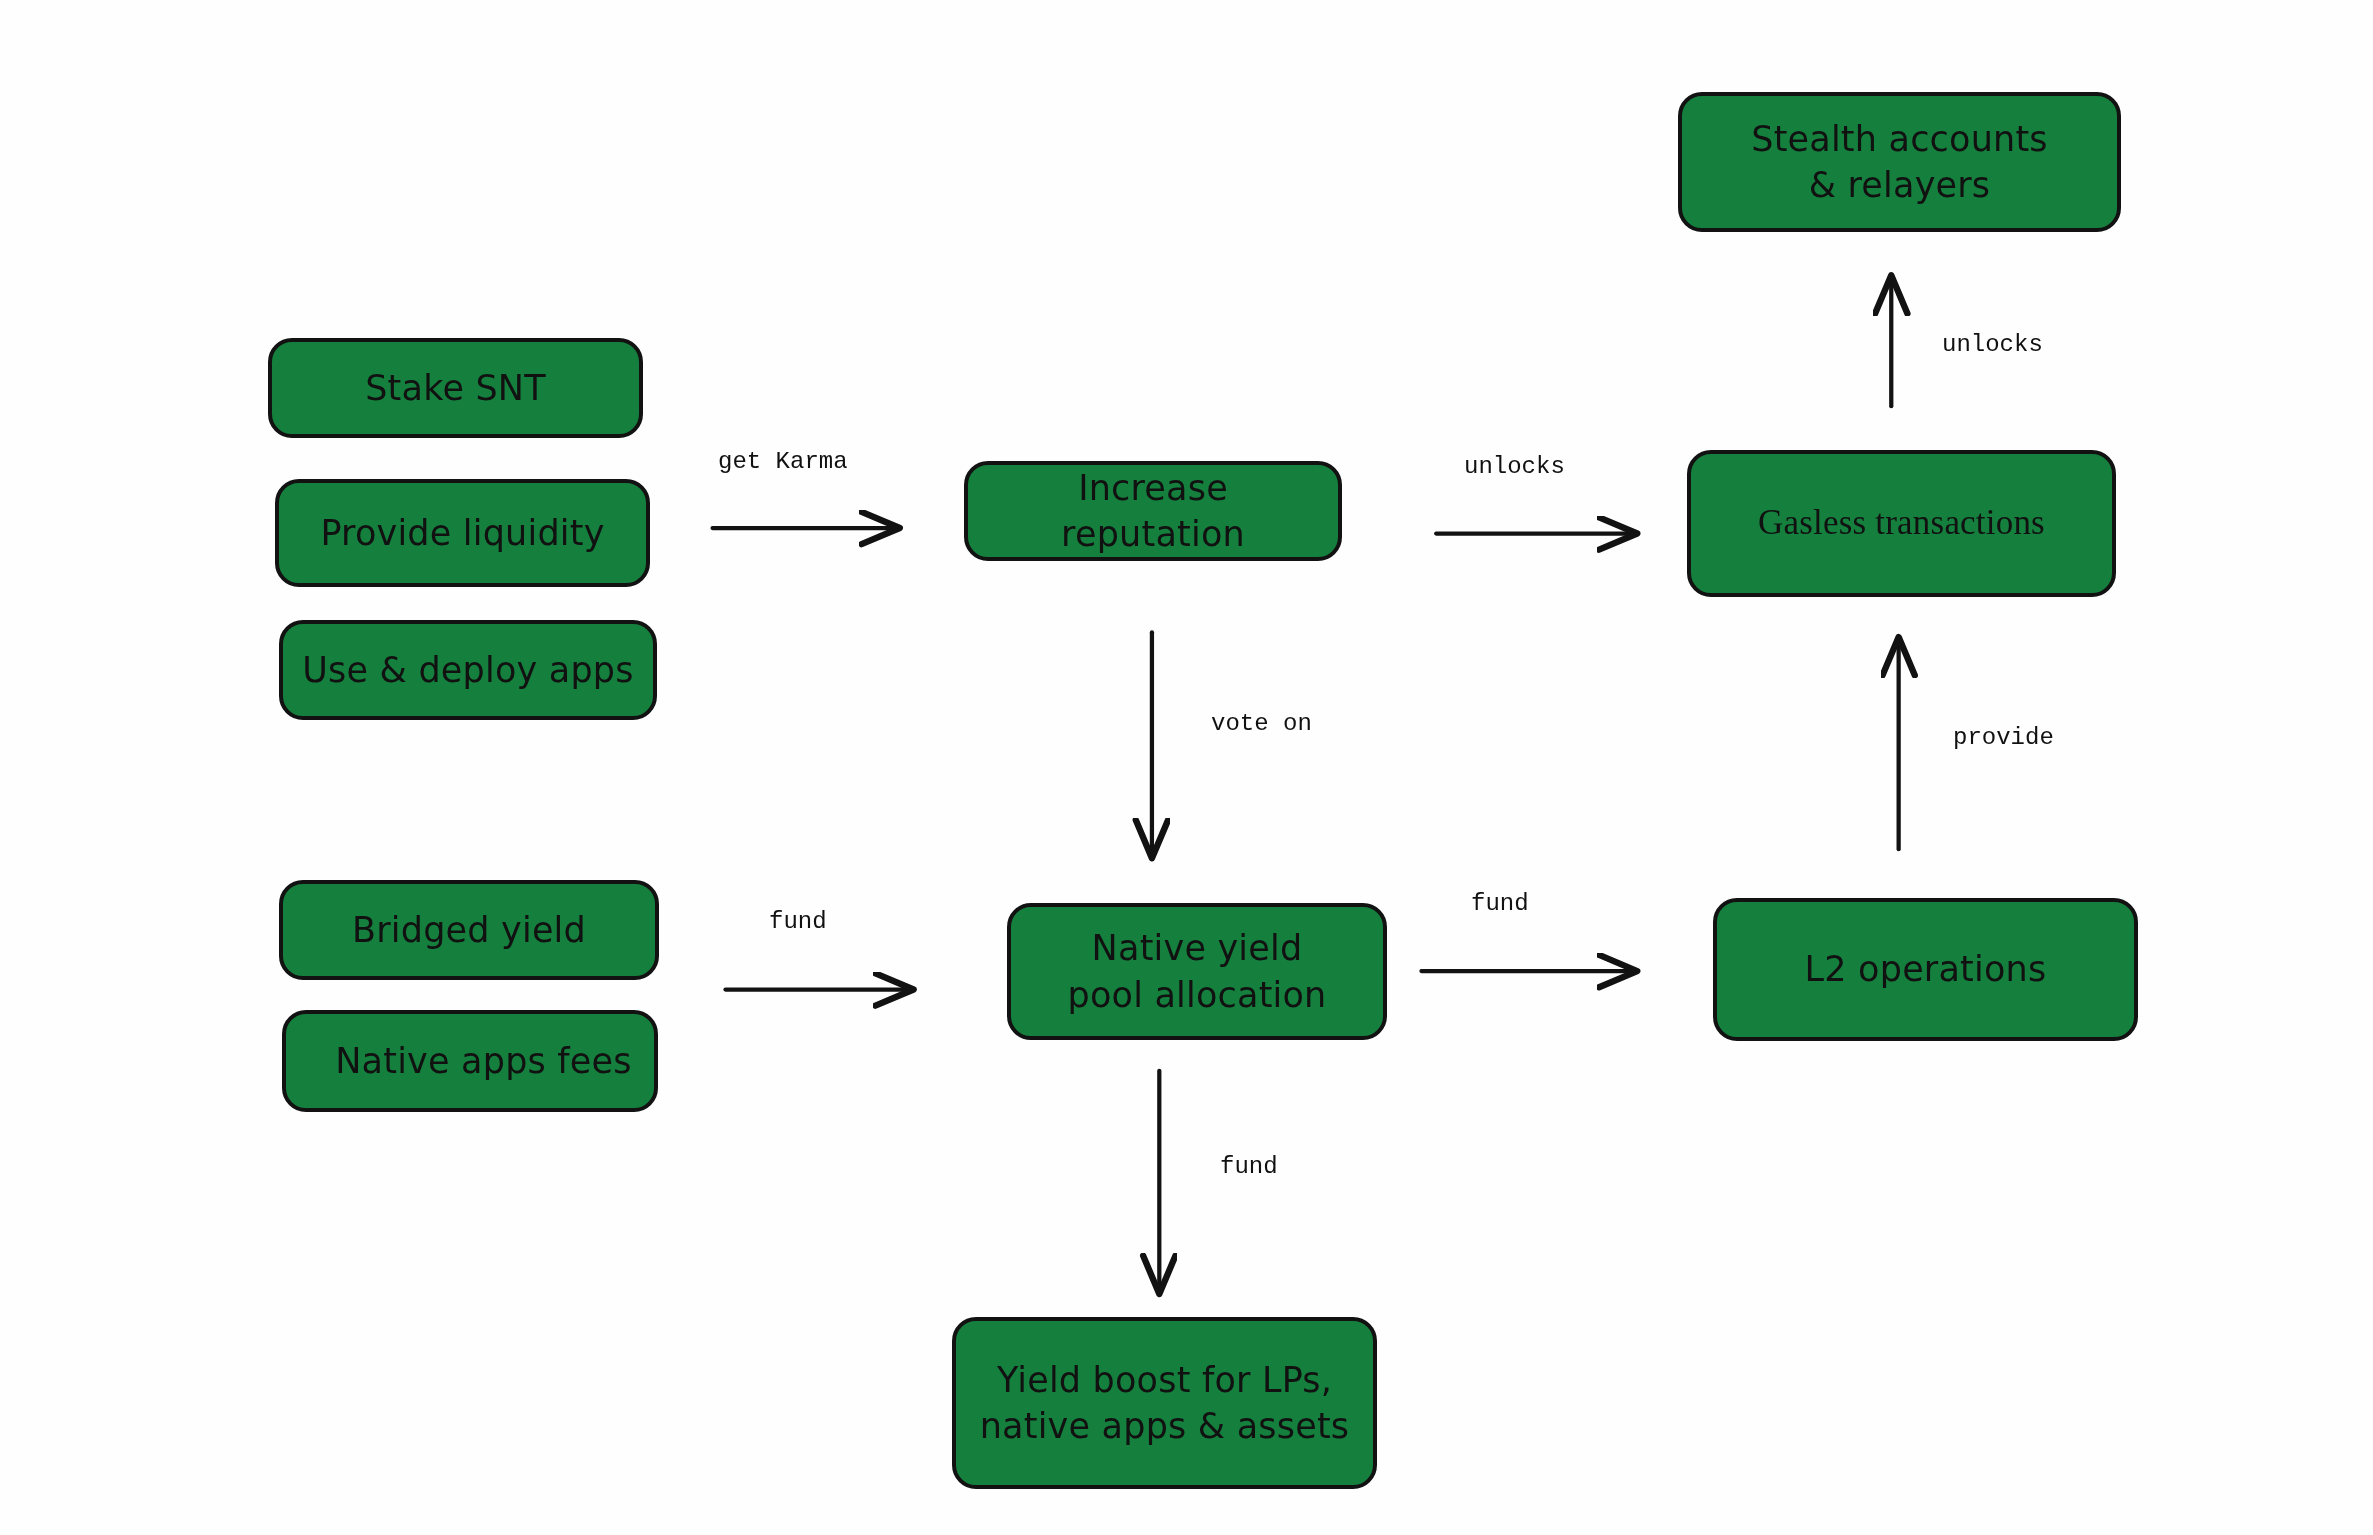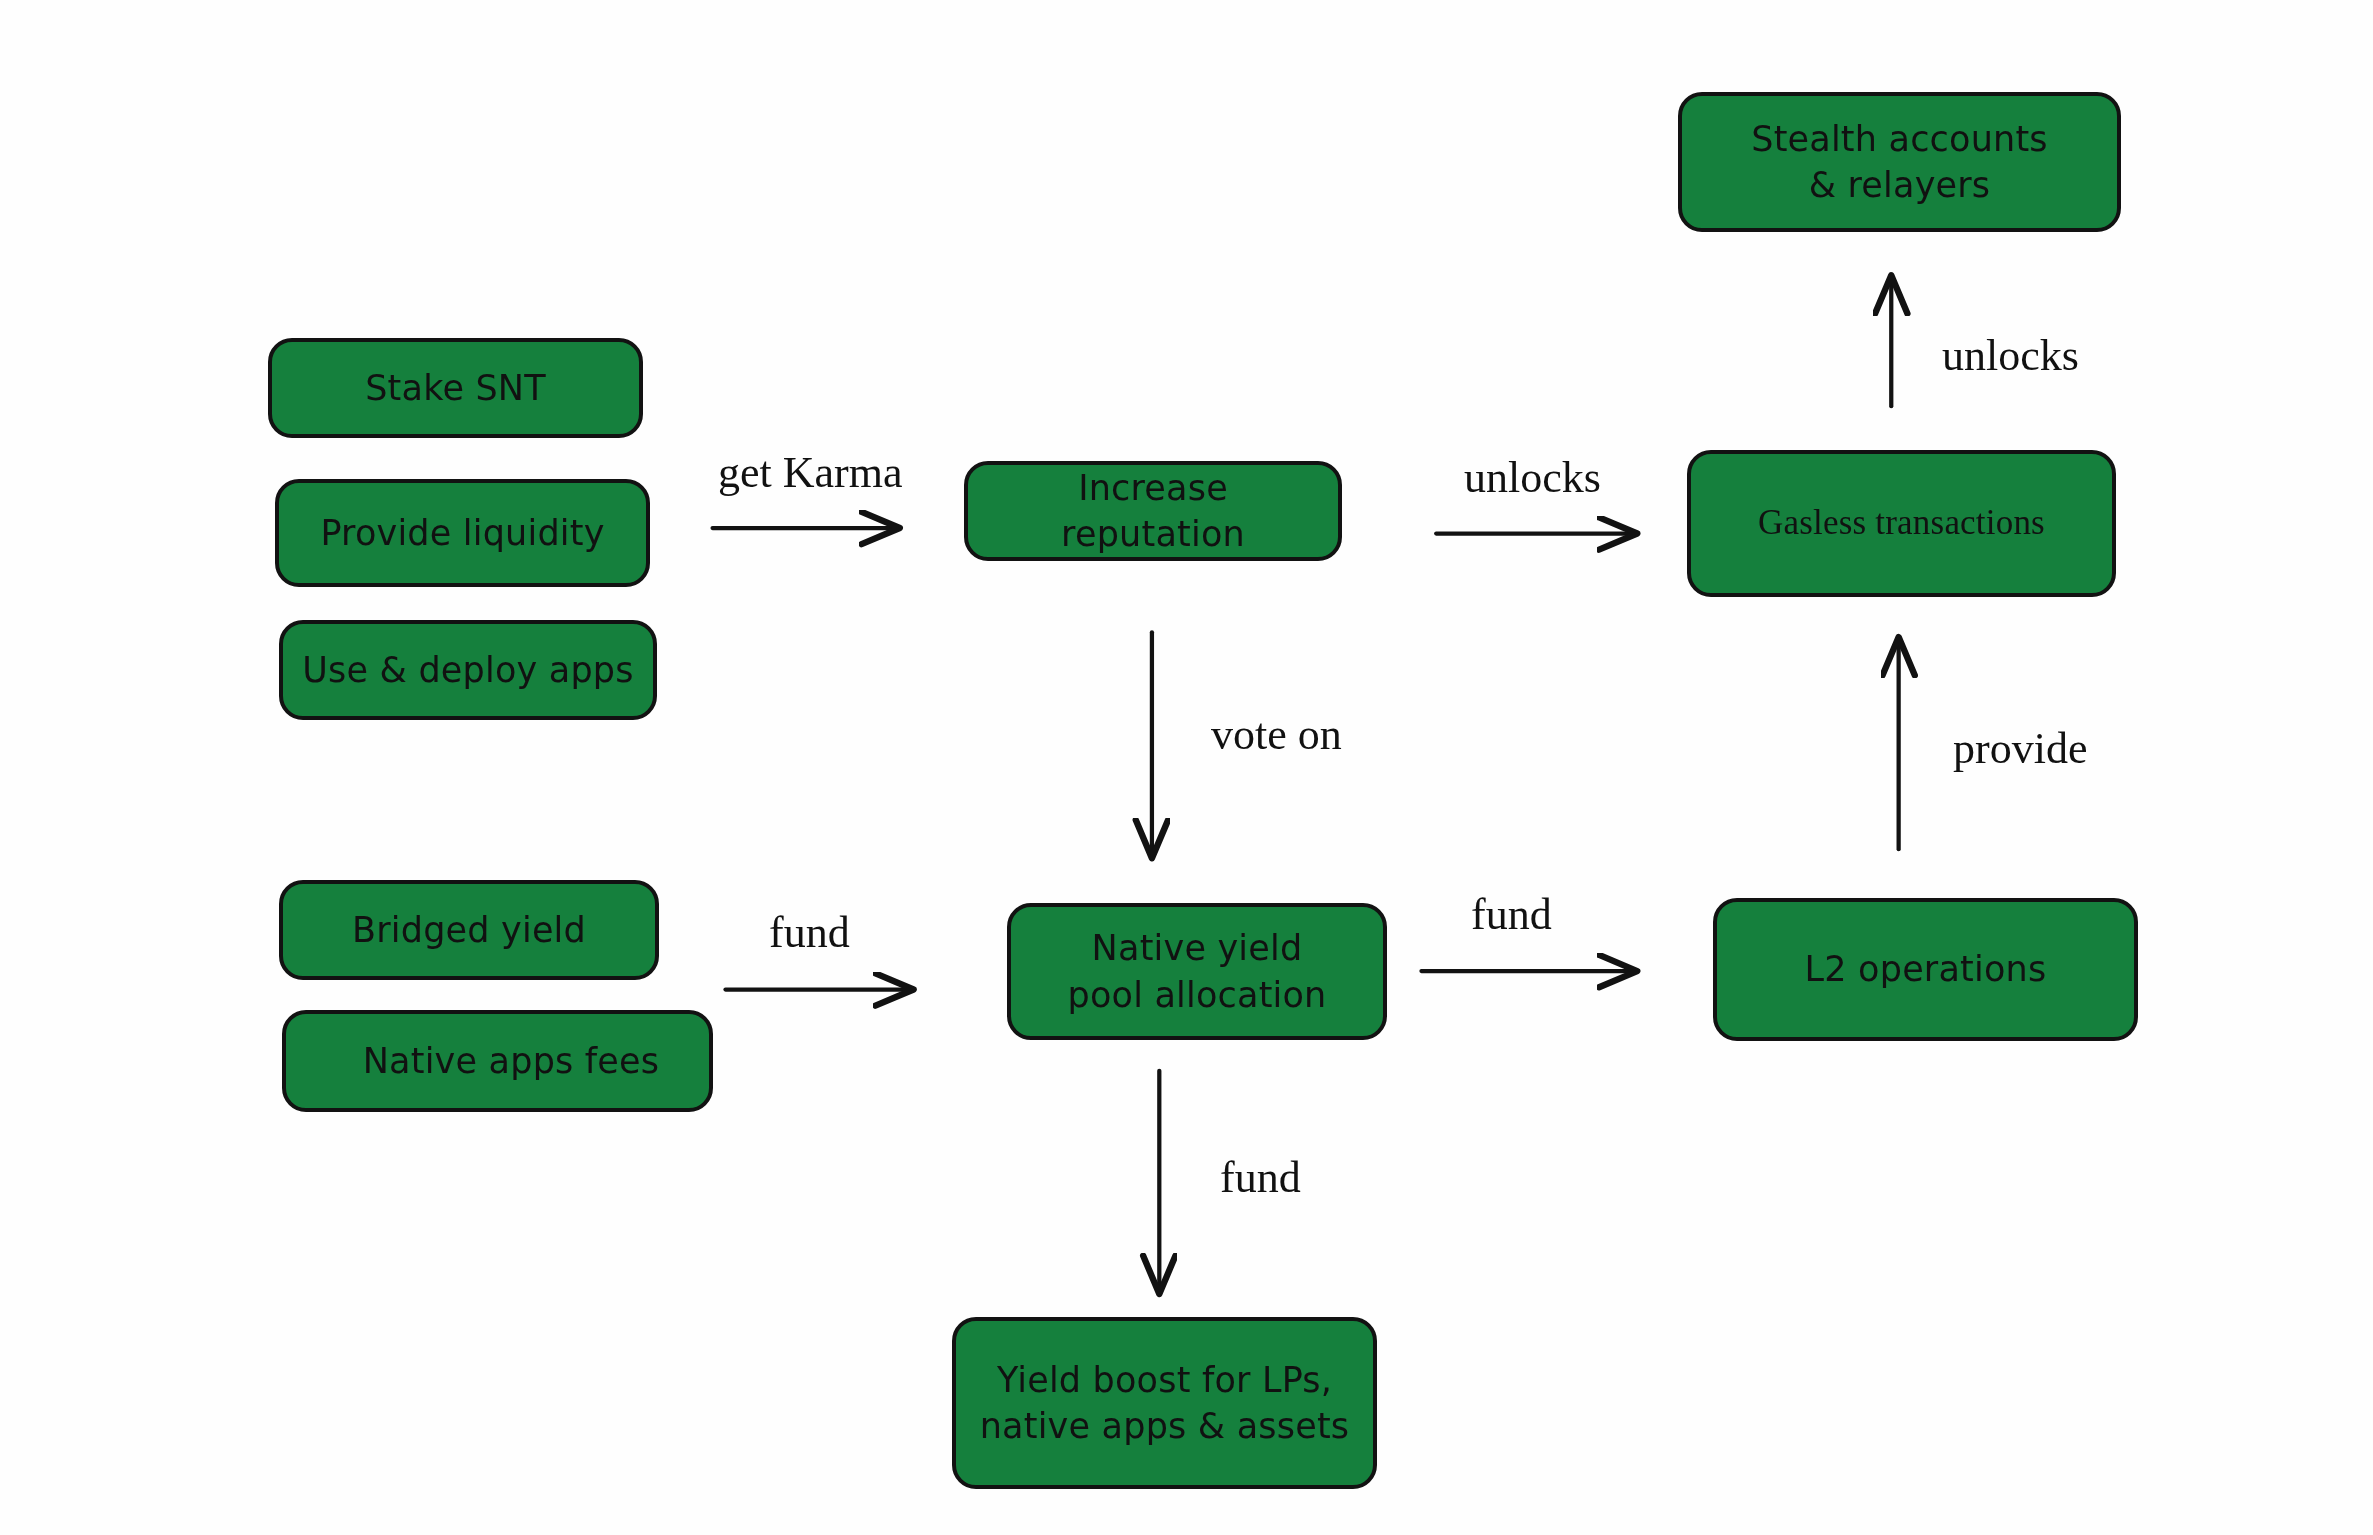--- a/index.html
+++ b/index.html
@@ -41,22 +41,22 @@
     font-family: "DejaVu Sans", sans-serif;
     font-size: 35px;
     line-height: 1.32;
     letter-spacing: 0.2px;
     white-space: pre-line;
     padding: 3.7px 13px;
   }
   .edge-label {
     position: absolute;
     color: #111111;
-    font-family: Liberation Serif, serif;
-    font-size: 44px;
+    font-family: Liberation Mono, monospace;
+    font-size: 24px;
     line-height: 1.1;
     white-space: nowrap;
   }
 </style>
 </head>
 <body>
 
 <div id="canvas">
 
   <svg id="wires" viewBox="0 0 2572 1664" width="2374" height="1536">
@@ -75,21 +75,21 @@
         <line x1="2057" y1="920" x2="2057" y2="692" marker-end="url(#arrowhead)"></line>
         <line x1="2049" y1="440" x2="2049" y2="300" marker-end="url(#arrowhead)"></line>
       </g>
   </svg>
 
   <div class="node" style="left: 268px; top: 338px; width: 375px; height: 100px;">Stake SNT</div>
   <div class="node" style="left: 275px; top: 479px; width: 375px; height: 108px; text-align: center;">Provide liquidity</div>
   <div class="node" style="left: 279px; top: 620px; width: 378px; height: 100px;">Use &amp; deploy apps</div>
 
   <div class="node" style="left: 279px; top: 880px; width: 380px; height: 100px;">Bridged yield</div>
-  <div class="node" style="left: 282px; top: 1010px; width: 431px; height: 102px; padding-left: 40px;">Native apps fees</div>
+  <div class="node" style="left: 282px; top: 1010px; width: 376px; height: 102px; padding-left: 40px;">Native apps fees</div>
 
   <div class="node" style="left: 964px; top: 461px; width: 378px; height: 100px;">Increase reputation</div>
   <div class="node" style="left: 971px; top: 903px; width: 380px; height: 137px; margin-left: 36px;">Native yield
 pool allocation</div>
   <div class="node" style="left: 952px; top: 1317px; width: 425px; height: 172px;">Yield boost for LPs,
 native apps &amp; assets</div>
 
   <div class="node" style="left: 1678px; top: 92px; width: 443px; height: 140px;">Stealth accounts
 &amp; relayers</div>
   <div class="node" style="left: 1687px; top: 450px; width: 429px; height: 147px; font-family: Liberation Serif, serif;">Gasless transactions</div>

